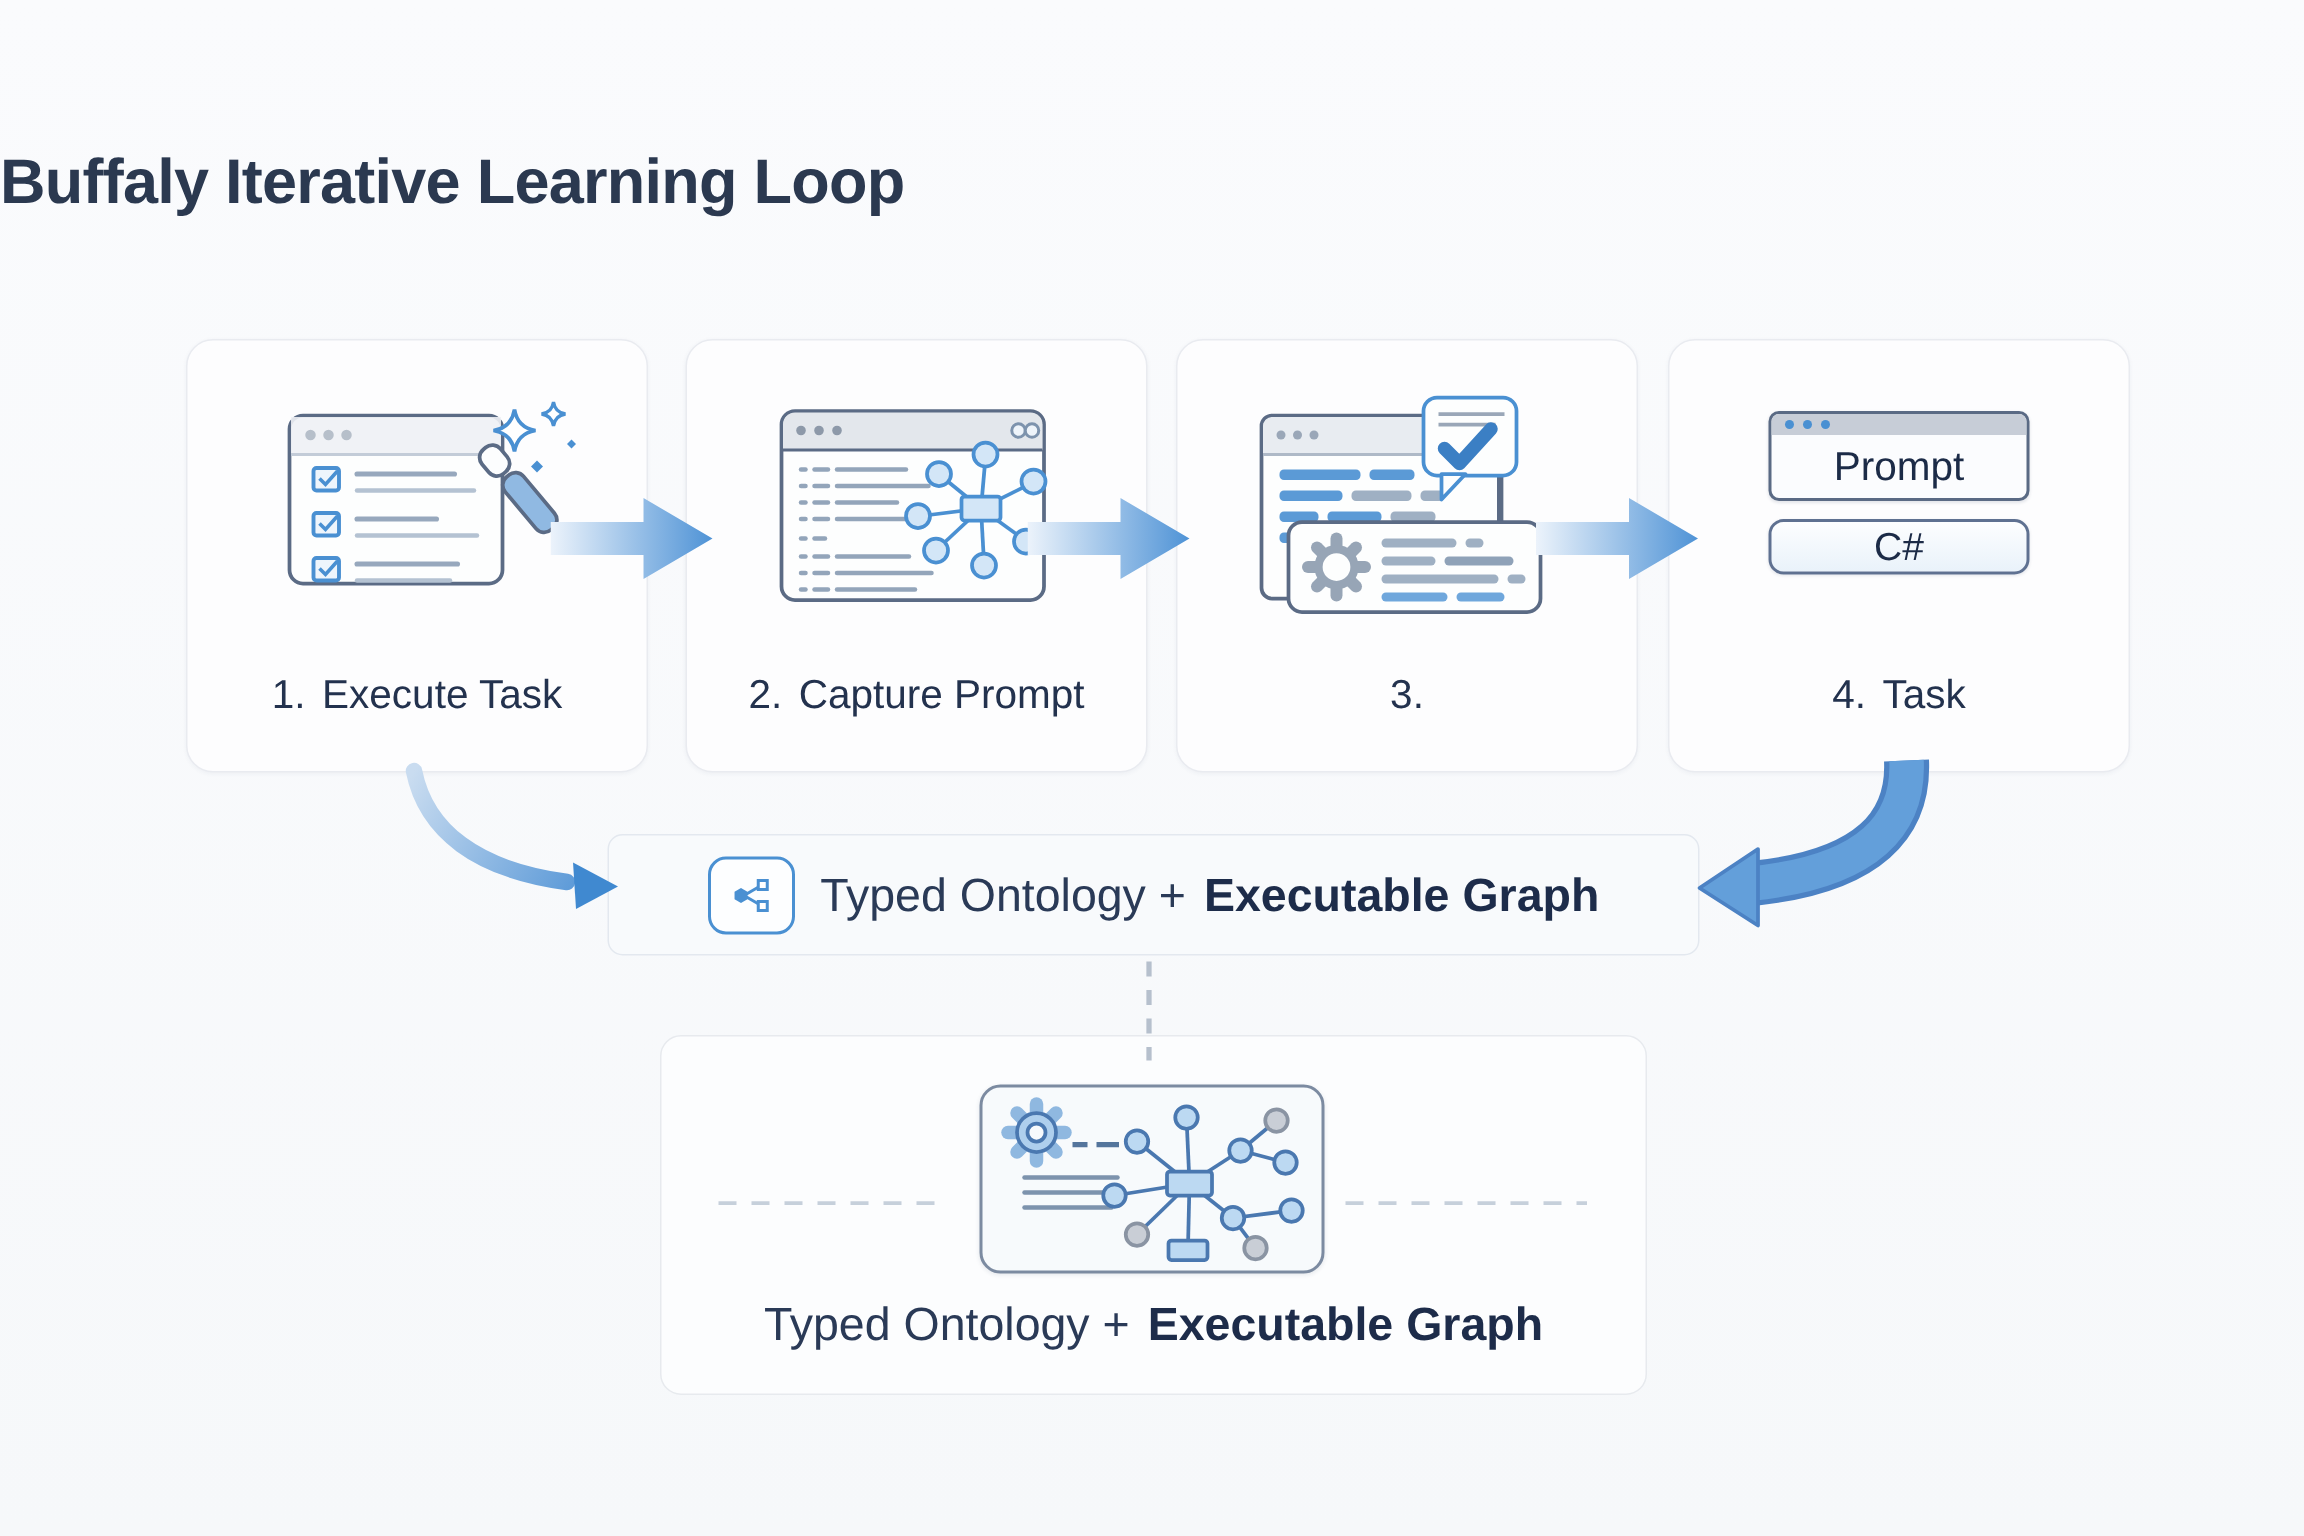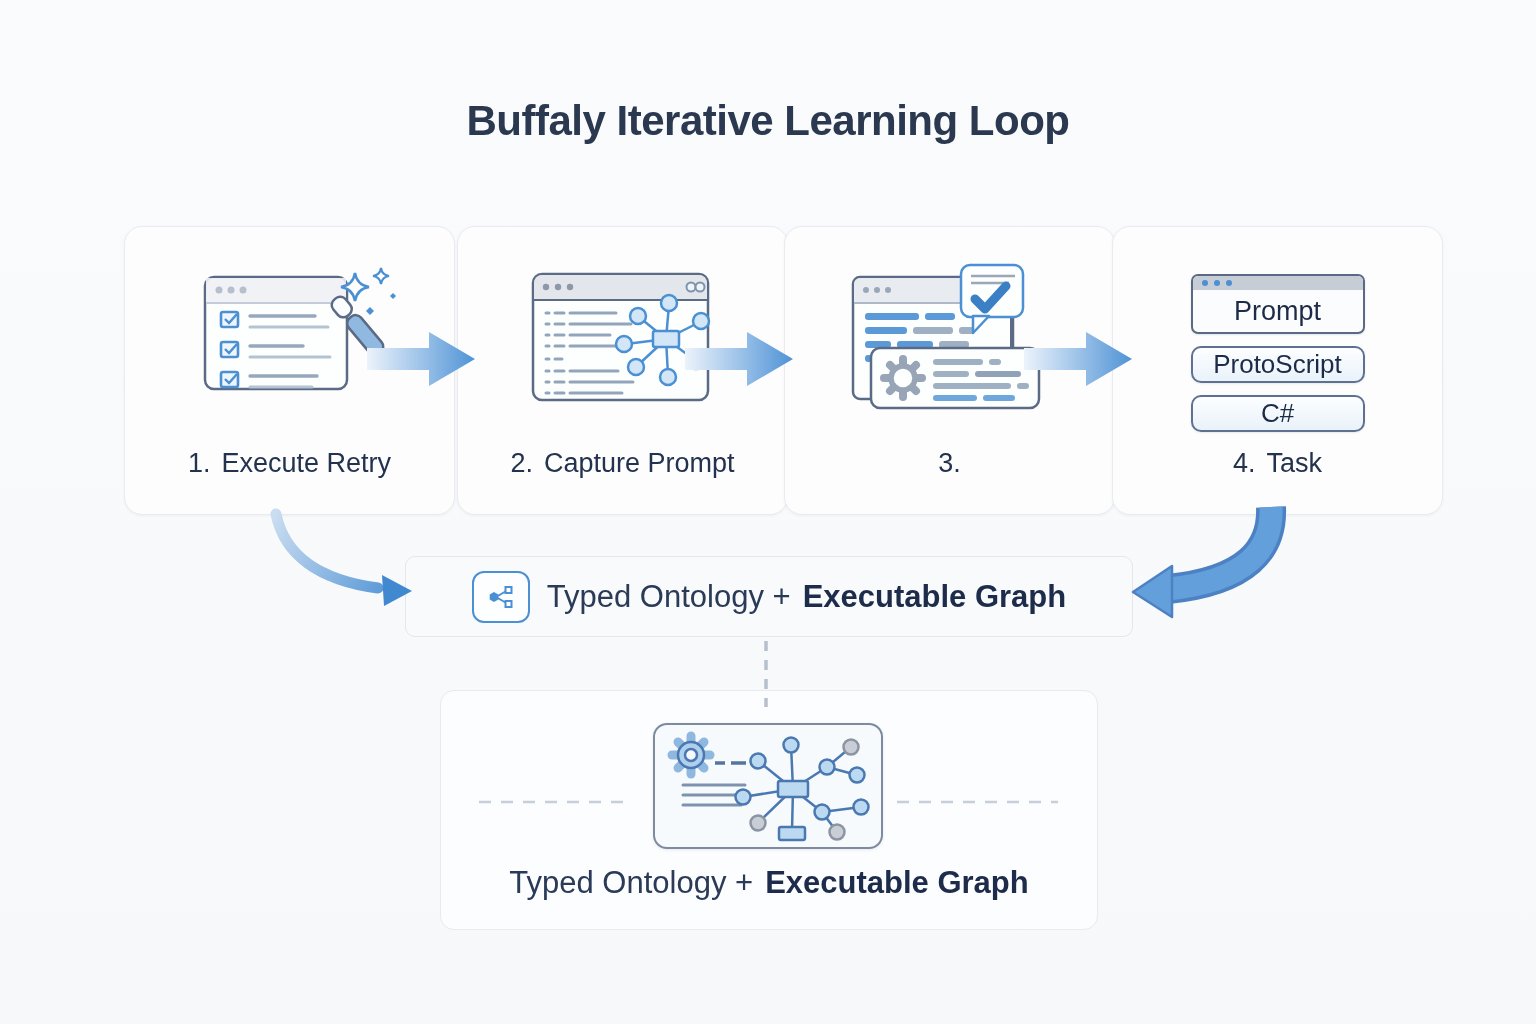--- a/index.html
+++ b/index.html
@@ -2,29 +2,28 @@
 <html><head>
 <meta charset="utf-8">
 <style>
   html,body{margin:0;padding:0;background:#f7f8fa;}
   .canvas{
     position:relative;width:1536px;height:1024px;overflow:hidden;
     background:linear-gradient(180deg,#fafbfd 0%,#f6f8fa 100%);
     font-family:"Liberation Sans",sans-serif;
   }
   .title{
-    position:absolute;top:97px;left:0;width:100%;text-align:center;
+    position:absolute;top:97px;left:0;width:100%;
     font-size:42px;font-weight:700;color:#2b3950;letter-spacing:-0.5px;
   }
   
   .card{
     position:absolute;top:226px;width:306px;height:287px;
     background:#fdfdfe;border:1px solid #e9ebf0;border-radius:18px;
     box-shadow:0 1px 3px rgba(40,60,90,.05);
-    padding-left:23px;
   }
   .card1{left:124px}.card2{left:457px}.card3{left:784px}.card4{left:1112px}
   .illus{position:absolute;top:40px;left:0;width:100%;display:flex;justify-content:center;}
   .step-label{
     position:absolute;top:221px;left:0;width:100%;
     display:flex;justify-content:center;gap:11px;
     font-size:27px;font-weight:500;color:#23324e;
   }
   
   .stack{position:absolute;top:47px;left:0;width:100%;display:flex;flex-direction:column;align-items:center;gap:12px;}
@@ -117,21 +116,21 @@
         <g>
           <path d="M190,6 Q192,18 204,20 Q192,22 190,34 Q188,22 176,20 Q188,18 190,6 Z" fill="#ffffff" stroke="#4a90d2" stroke-width="2.5"></path>
           <path d="M216,1 Q217,8 224,9 Q217,10 216,17 Q215,10 208,9 Q215,8 216,1 Z" fill="#ffffff" stroke="#4a90d2" stroke-width="2.2"></path>
           <path d="M205,40 L209,44 L205,48 L201,44 Z" fill="#4a90d2"></path>
           <path d="M228,26 L231,29 L228,32 L225,29 Z" fill="#4a90d2"></path>
         </g>
       </svg>
     </div>
     <div class="step-label">
       <span>1.</span>
-      <span>Execute Retry</span>
+      <span>Execute Task</span>
     </div>
   </div>
 
   <div class="card card2">
     <div class="illus">
       <svg width="250" height="160" viewBox="0 0 250 160">
         <rect x="35" y="7" width="175" height="126" rx="9" fill="#fdfefe" stroke="#5b6b85" stroke-width="2.5"></rect>
         <path d="M36,16 a8,8 0 0 1 8,-8 h157 a8,8 0 0 1 8,8 v17 h-173 z" fill="#e3e7ec"></path>
         <line x1="36" y1="33" x2="209" y2="33" stroke="#5b6b85" stroke-width="2"></line>
         <circle cx="48" cy="20" r="3.2" fill="#8d99a9"></circle>
@@ -258,21 +257,20 @@
   <div class="card card4">
     <div class="stack">
       <div class="win4">
         <div class="win4-bar">
           <span class="dot-b"></span>
           <span class="dot-b"></span>
           <span class="dot-b"></span>
         </div>
         <div class="win4-body">Prompt</div>
       </div>
-      <div class="pill">ProtoScript</div>
       <div class="pill">C#</div>
     </div>
     <div class="step-label">
       <span>4.</span>
       <span>Task</span>
     </div>
   </div>
 
   <svg class="flow-arrow fa1" width="110" height="58" viewBox="0 0 110 58">
     <defs>

